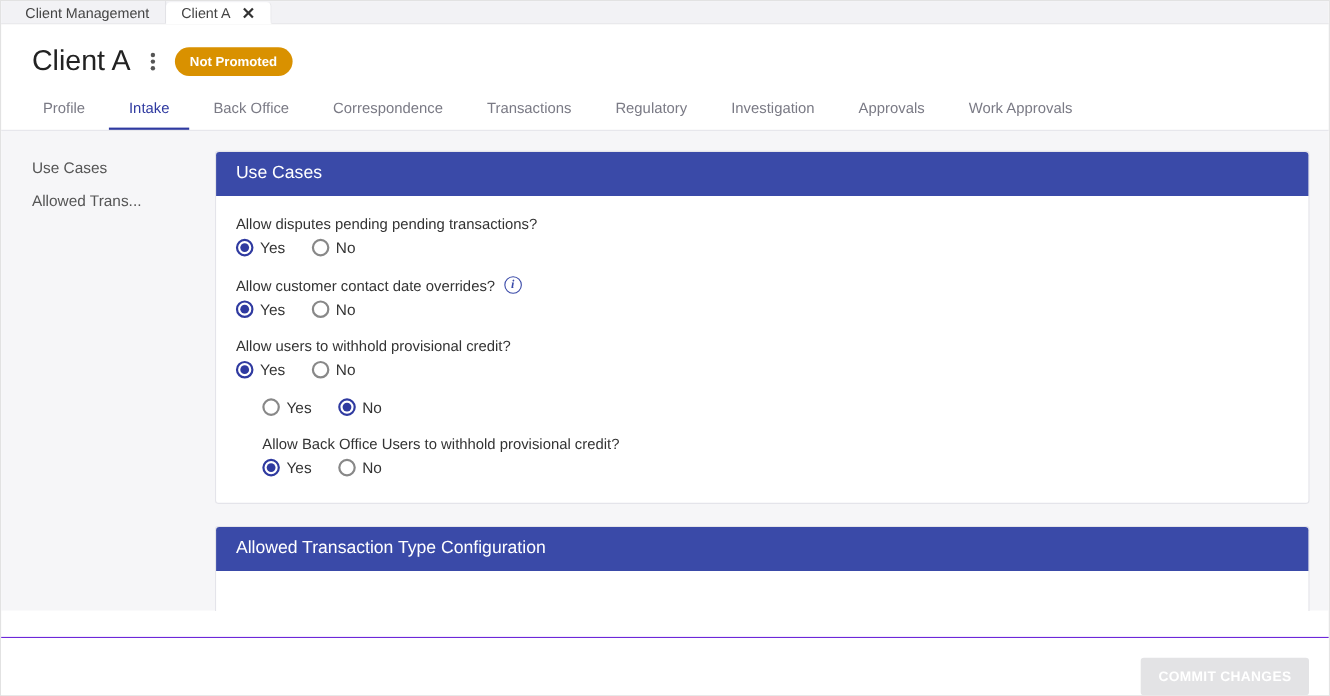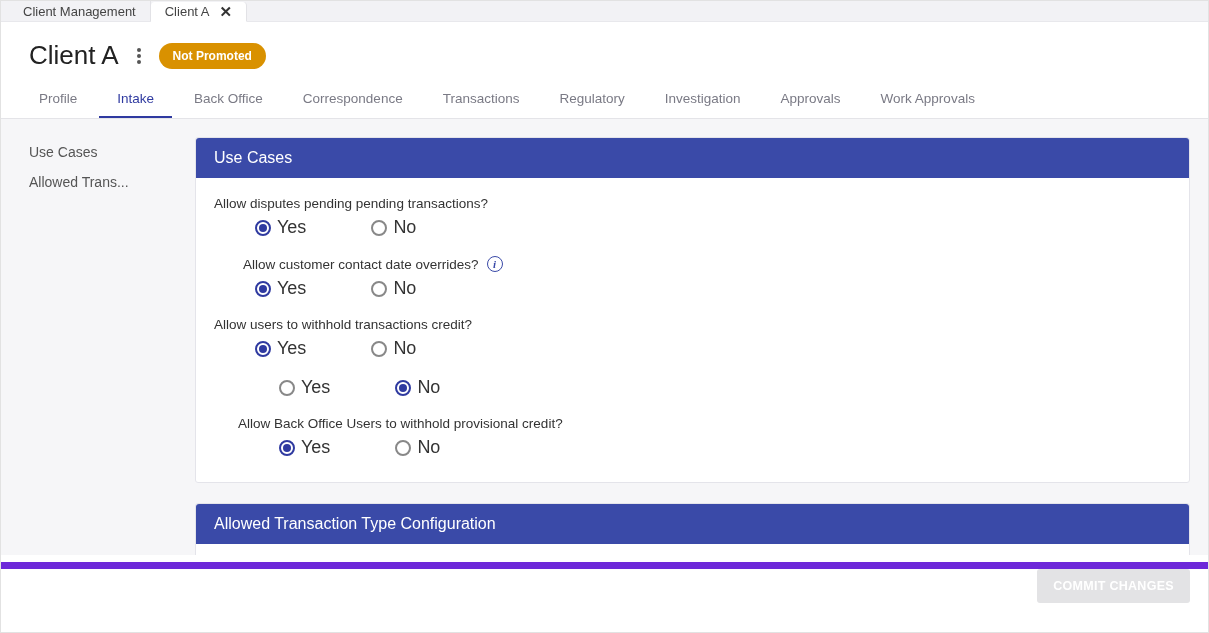--- a/index.html
+++ b/index.html
@@ -138,21 +138,20 @@
   .card-body {
     padding: 18px 18px 24px 18px;
   }
   .question {
     margin-bottom: 18px;
   }
   .question .q-row {
     display:flex;
     align-items:center;
     gap:8px;
-    margin-left:29px;
   }
   .question.indent {
     margin-left: 24px;
   }
   .question-label {
     font-size: 13.5px;
     color: #333;
     margin-bottom: 6px;
   }
   .info-icon {
@@ -171,46 +170,45 @@
   .radio-group {
     display: flex;
     gap: 24px;
     align-items: center;
   }
   .radio {
     display: flex;
     align-items: center;
     gap: 6px;
     cursor: pointer;
-    font-size: 18px;
-    margin-left: 41px;
+    font-size: 14px;
   }
   .radio .circle {
     width: 16px; height: 16px;
     border: 2px solid #888;
     border-radius: 50%;
     display: flex;
     align-items: center;
     justify-content: center;
   }
   .radio.selected .circle {
     border-color: #2f3aa0;
   }
   .radio.selected .dot {
     width: 8px; height: 8px; background:#2f3aa0; border-radius:50%;
   }
   .footer {
     position:absolute;
     bottom:0; left:0; right:0;
-    height:70px;
+    height:53px;
     background:#fff;
-    border-top:7px solid #6d28d9;
+    border-top:1px solid #6d28d9;
     display:flex;
     justify-content:flex-end;
-    align-items:flex-start;
+    align-items:flex-end;
     padding:0 18px;
   }
   .commit-btn {
     background:#e3e3e5;
     color:#fff;
     font-size:12.5px;
     font-weight:700;
     letter-spacing:0.3px;
     padding:10px 16px;
     border:none;
@@ -298,21 +296,21 @@
                 <span>Yes</span>
               </div>
               <div class="radio">
                 <div class="circle"></div>
                 <span>No</span>
               </div>
             </div>
           </div>
 
           <div class="question">
-            <div class="question-label">Allow users to withhold transactions credit?</div>
+            <div class="question-label">Allow users to withhold provisional credit?</div>
             <div class="radio-group">
               <div class="radio selected">
                 <div class="circle">
                     <div class="dot"></div>
                   </div>
                 <span>Yes</span>
               </div>
               <div class="radio">
                 <div class="circle"></div>
                 <span>No</span>

